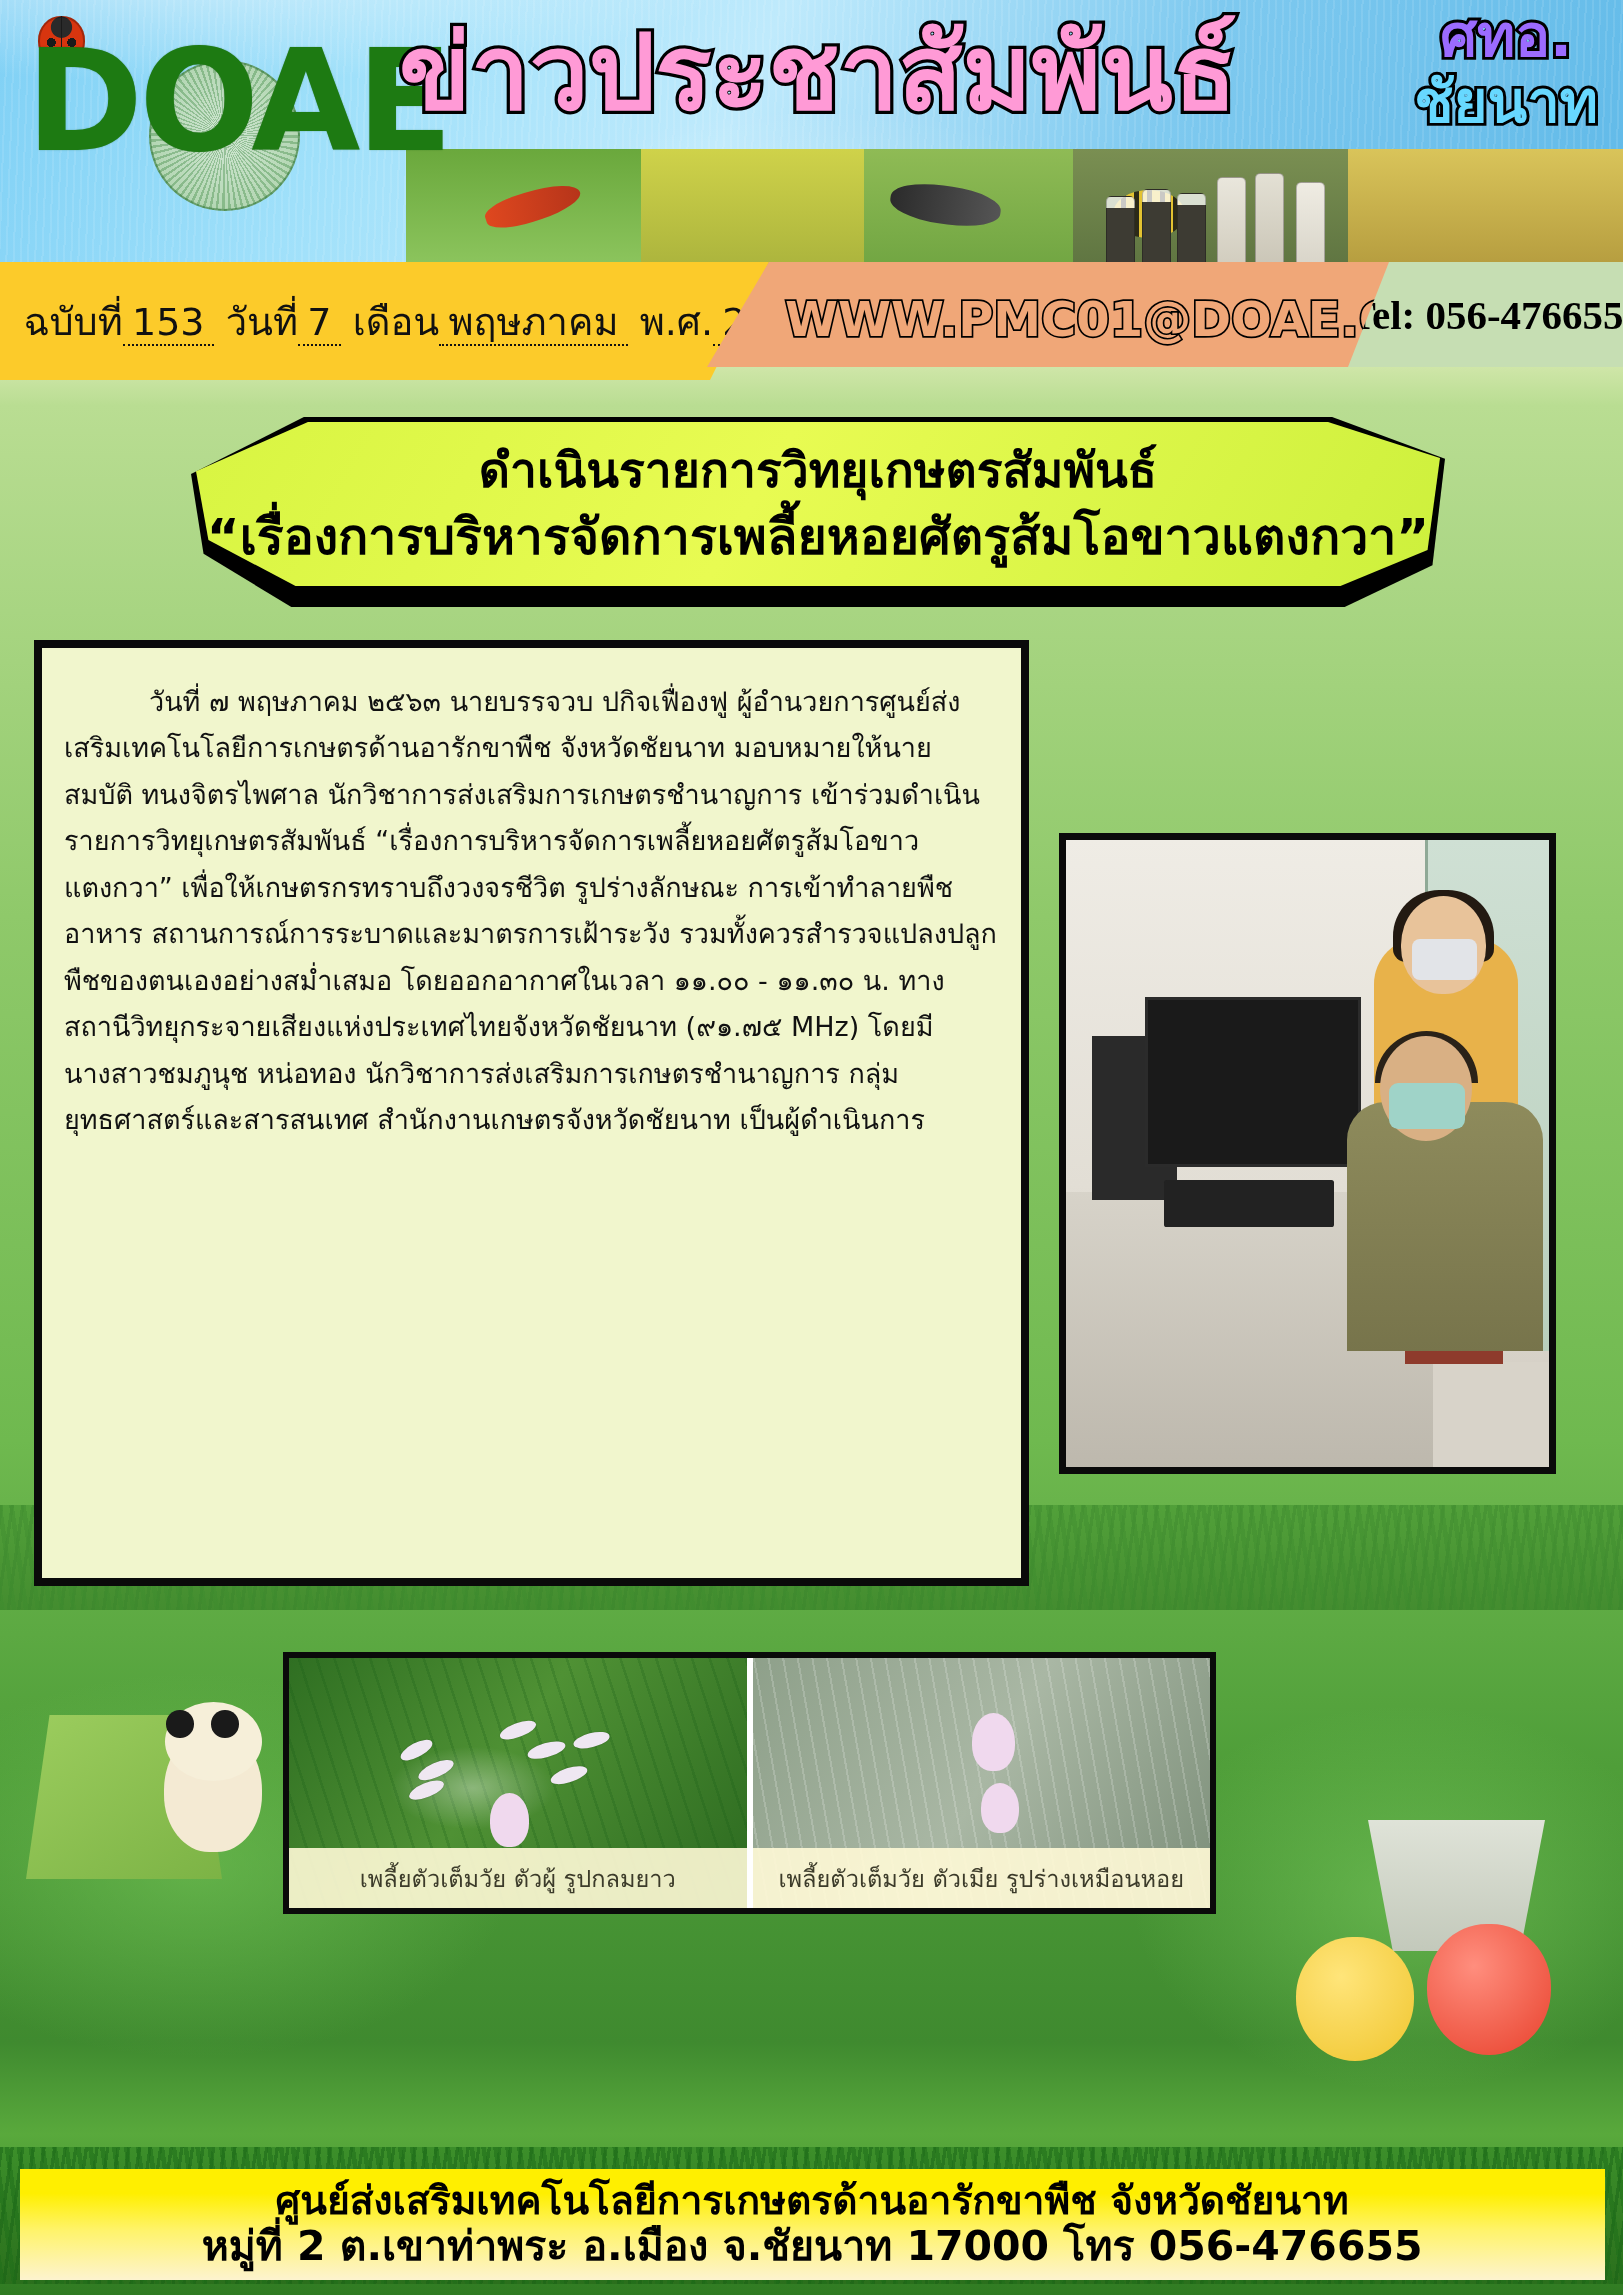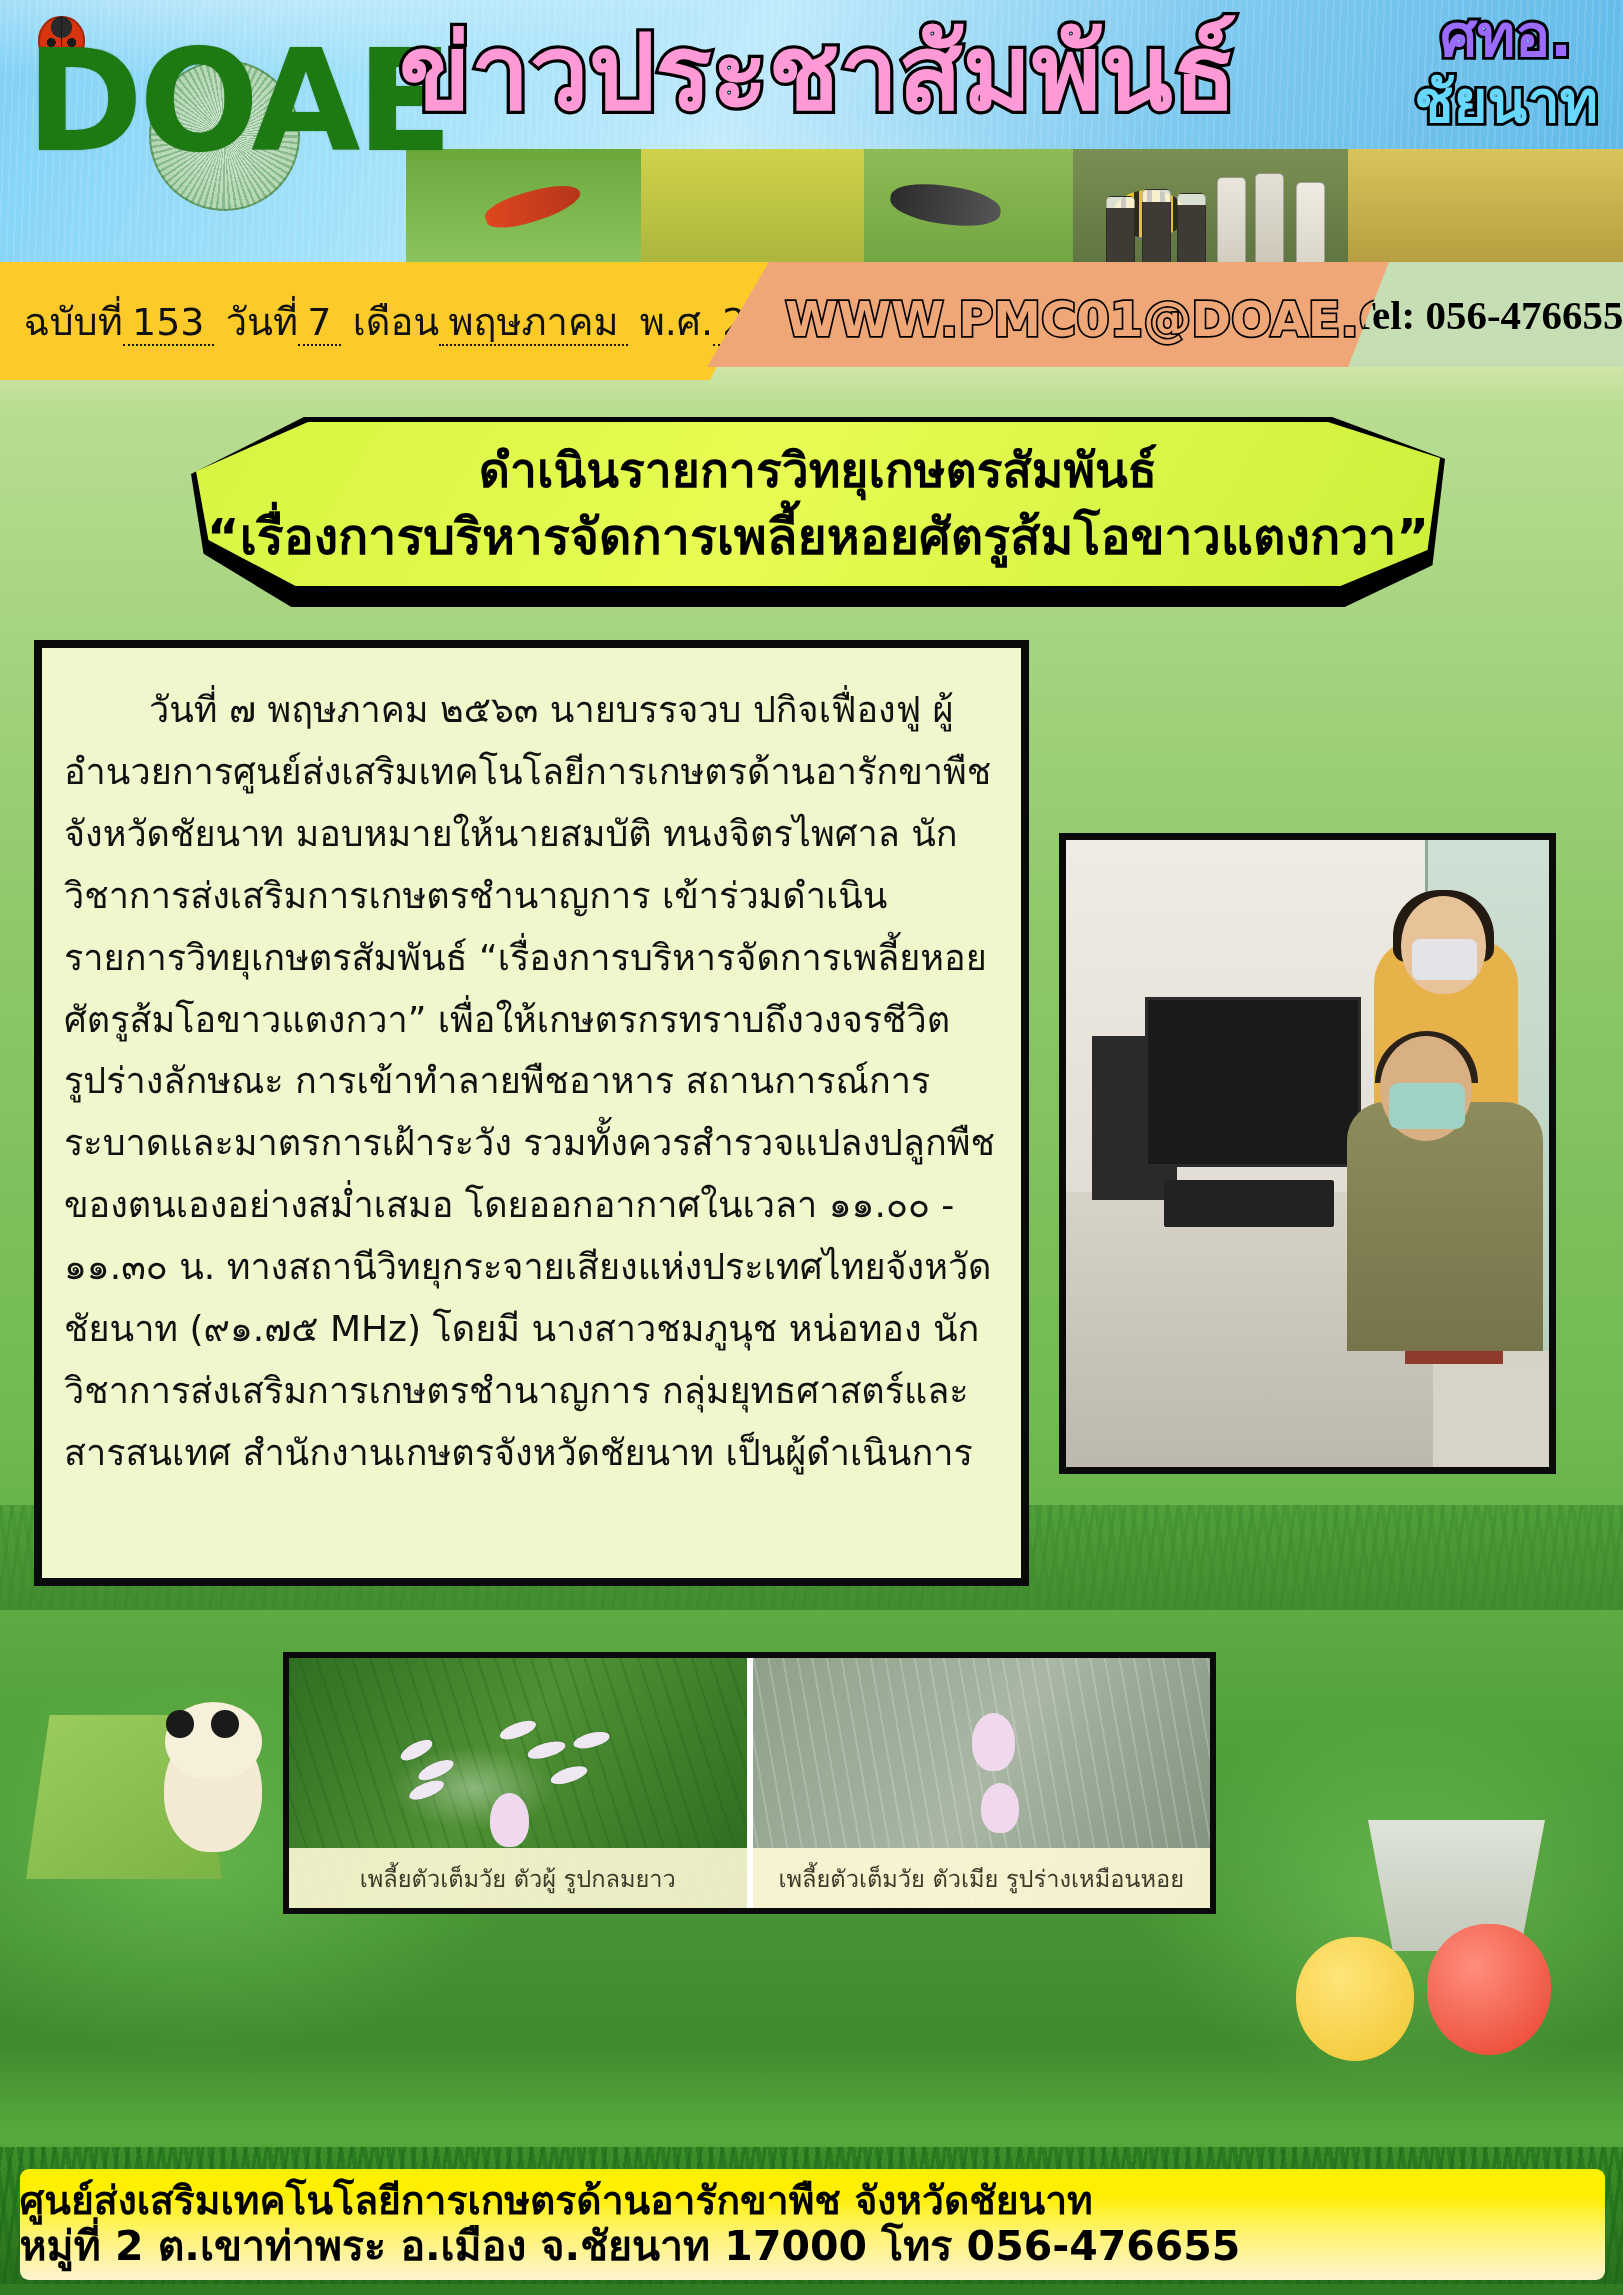--- a/index.html
+++ b/index.html
@@ -189,21 +189,21 @@
 
   
   .textbox {
     position:absolute; left:34px; top:640px; width:995px; height:946px;
     background:#f1f6cd;
     border:8.5px solid #0a0a0a;
   }
   .body-copy {
     padding:31px 22px 0 22px;
     font-family:"DejaVu Sans", sans-serif;
-    font-size:36px; line-height:1.72; color:#111;
+    font-size:27px; line-height:1.72; color:#111;
   }
   .body-copy p { text-indent:85px; }
 
   
   .photo-main {
     position:absolute; left:1059px; top:833px; width:497px; height:641px;
     border:7.9px solid #0a0a0a;
     background:linear-gradient(to bottom,#e7e3dc 0%,#ded9d0 46%,#c9c3ba 100%);
     overflow:hidden;
   }
@@ -254,21 +254,21 @@
   .scale-f { position:absolute; width:39px; height:54px; border-radius:50% 50% 44% 44%; background:#f0d9ee; }
   .cap-wrap { position:absolute; left:0; right:0; bottom:0; height:60px; background:rgba(255,250,214,.9); display:flex; align-items:center; justify-content:center; }
   .cap {
     font-family:"DejaVu Sans", sans-serif; font-size:23.6px; color:#3c3b2a; white-space:nowrap;
   }
 
   
   .footer {
     position:absolute; left:19.6px; top:2169px; width:1585px; height:111px;
     background:linear-gradient(to bottom,#ffef00 0%, #ffef00 22%, #fff36a 55%, #fdf3cf 100%);
-    display:flex; flex-direction:column; justify-content:center;border-radius:9px;
+    display:flex; flex-direction:column; align-items:center; justify-content:center;
   }
   .f1 { font-family:"DejaVu Sans", sans-serif; font-size:39px; font-weight:bold; color:#000; white-space:nowrap; line-height:1.12; }
   .f2 { font-family:"DejaVu Sans", sans-serif; font-size:41px; font-weight:bold; color:#000; white-space:nowrap; line-height:1.12; margin-top:1px; }
 
   
   .frog-pot { position:absolute; left:26px; top:1715px; width:196px; height:164px;
     background:linear-gradient(145deg,#9ccd5e,#7cb345); clip-path:polygon(12% 0,88% 0,100% 100%,0 100%); }
   .frog-body { position:absolute; left:164px; top:1728px; width:98px; height:124px; background:#f4ead3; border-radius:50% 50% 46% 46%; }
   .frog-head { position:absolute; left:165px; top:1702px; width:97px; height:79px; background:#f6efd9; border-radius:50%; }
   .frog-eye { position:absolute; left:211px; top:1710px; width:27.5px; height:27.5px; background:#1a1a1a; border-radius:50%; box-shadow:-45px 0 0 0 #1a1a1a; }

